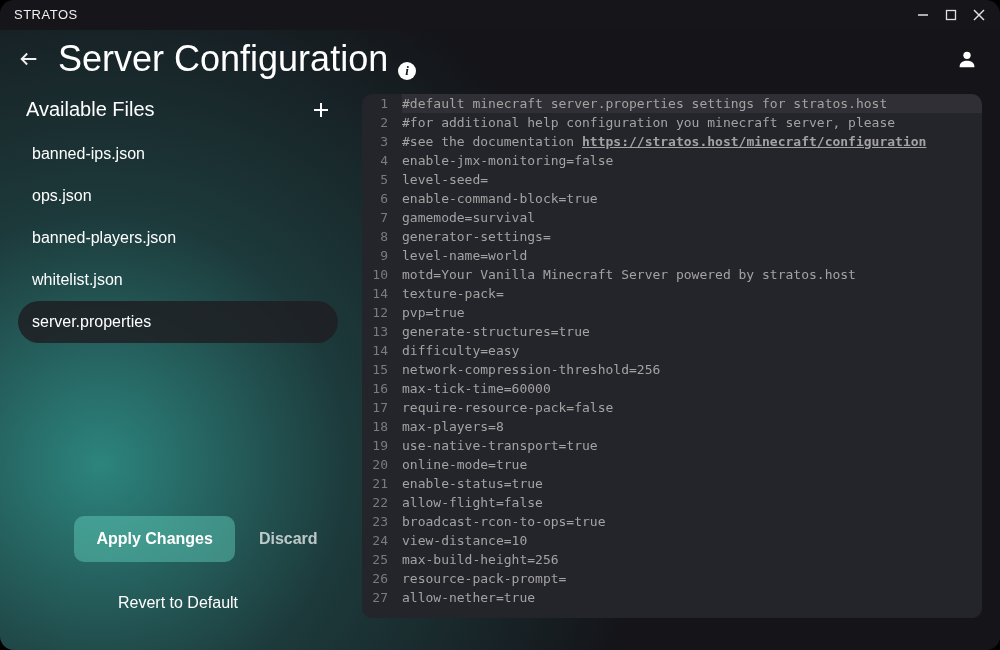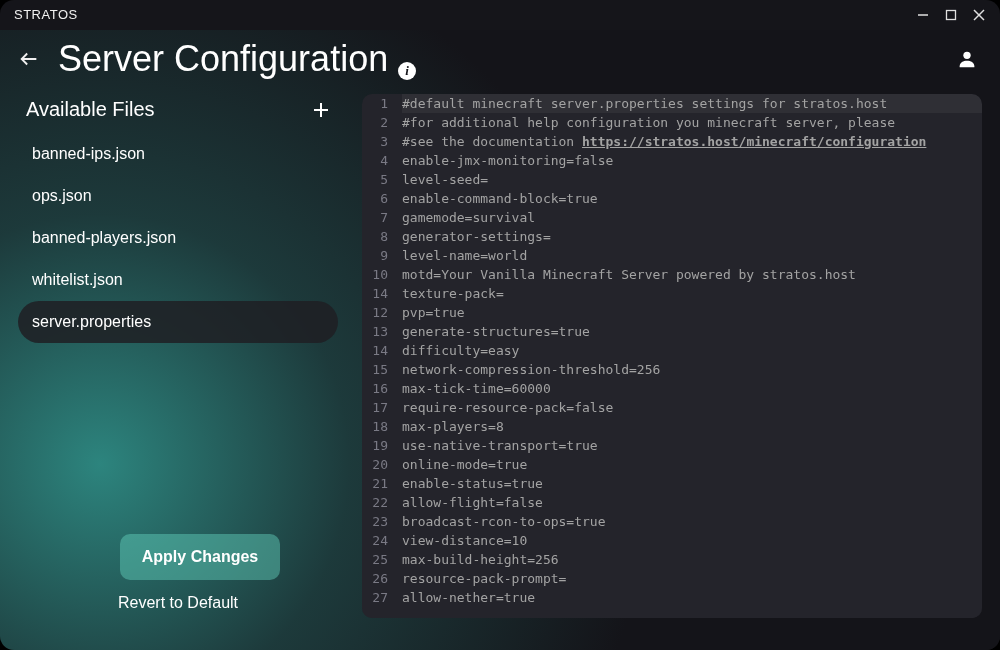--- a/index.html
+++ b/index.html
@@ -133,20 +133,21 @@
     cursor: pointer;
     padding: 14px 8px;
   }
   .revert-btn {
     background: none;
     border: none;
     color: #ffffff;
     font-size: 16px;
     font-weight: 500;
     cursor: pointer;
+    margin-top: 18px;
   }
   .editor {
     flex: 1;
     background: #24242b;
     border-radius: 10px;
     overflow: hidden;
     font-family: 'Consolas', 'Monaco', monospace;
     font-size: 13px;
     position: relative;
   }
@@ -257,20 +258,21 @@
             <div class="file-item">banned-ips.json</div>
             <div class="file-item">ops.json</div>
             <div class="file-item">banned-players.json</div>
             <div class="file-item">whitelist.json</div>
             <div class="file-item active">server.properties</div>
           </div>
 
         <div class="sidebar-actions">
           <div class="action-row">
             <button class="apply-btn">Apply Changes</button>
+            <button class="discard-btn">Discard</button>
           </div>
           <button class="revert-btn">Revert to Default</button>
         </div>
       </div>
 
       <div class="editor">
         <div class="editor-inner" id="editor-inner">
             <div class="editor-line"><span class="line-number">1</span><span class="line-content">#default minecraft server.properties settings for stratos.host</span></div>
             <div class="editor-line"><span class="line-number">2</span><span class="line-content">#for additional help configuration you minecraft server, please</span></div>
             <div class="editor-line"><span class="line-number">3</span><span class="line-content">#see the documentation <span class="url">https://stratos.host/minecraft/configuration</span></span></div>

